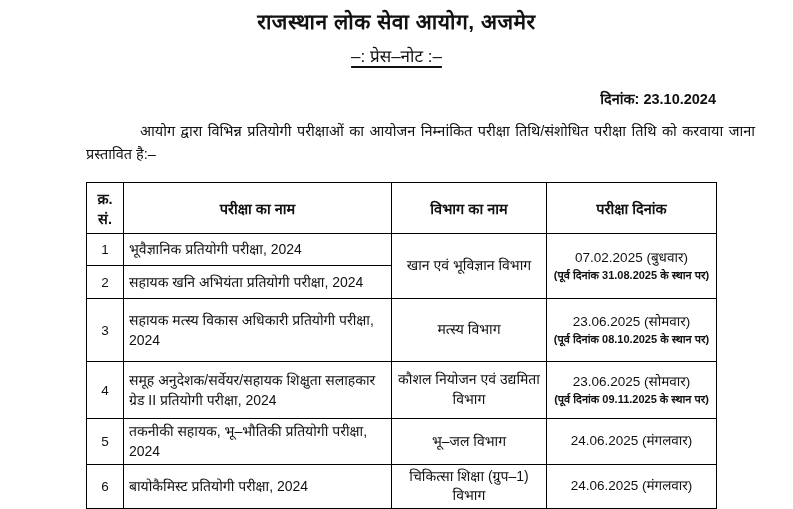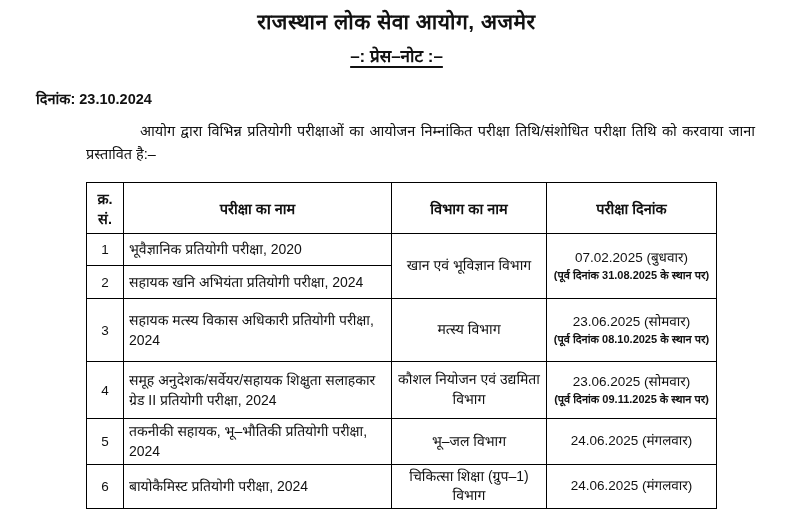--- a/index.html
+++ b/index.html
@@ -20,30 +20,31 @@
   }
   .doc-title {
     text-align: center;
     font-weight: bold;
     font-size: 21px;
     padding-top: 7px;
     letter-spacing: 0.5px;
   }
   .doc-subtitle {
     text-align: center;
-    font-weight: bold;
+    font-weight: normal;
     font-size: 17px;
     margin-top: 9px;
   }
   .doc-subtitle span {
     text-decoration: underline;
     text-underline-offset: 4px;
     text-decoration-thickness: 1.5px;
   }
   .date-line {
+    text-align: right;
     font-weight: bold;
     font-size: 14.5px;
     margin: 21px 77px 0 0;
     padding-left: 36px;
   }
   .intro {
     margin: 12px 38px 0 86px;
     font-size: 14.5px;
     line-height: 23px;
     text-align: justify;
@@ -106,21 +107,21 @@
       <tr style="height:33px;">
         <th>क्र. सं.</th>
         <th>परीक्षा का नाम</th>
         <th>विभाग का नाम</th>
         <th>परीक्षा दिनांक</th>
       </tr>
     </thead>
     <tbody>
       <tr style="height:32px;">
         <td class="sno">1</td>
-        <td class="exam">भूवैज्ञानिक प्रतियोगी परीक्षा, 2020</td>
+        <td class="exam">भूवैज्ञानिक प्रतियोगी परीक्षा, 2024</td>
         <td class="dept" rowspan="2">खान एवं भूविज्ञान विभाग</td>
         <td class="date" rowspan="2">
           <span>07.02.2025 (बुधवार)</span>
           <span class="date-note">(पूर्व दिनांक 31.08.2025 के स्थान पर)</span>
         </td>
       </tr>
       <tr style="height:33px;">
         <td class="sno">2</td>
         <td class="exam">सहायक खनि अभियंता प्रतियोगी परीक्षा, 2024</td>
       </tr>

